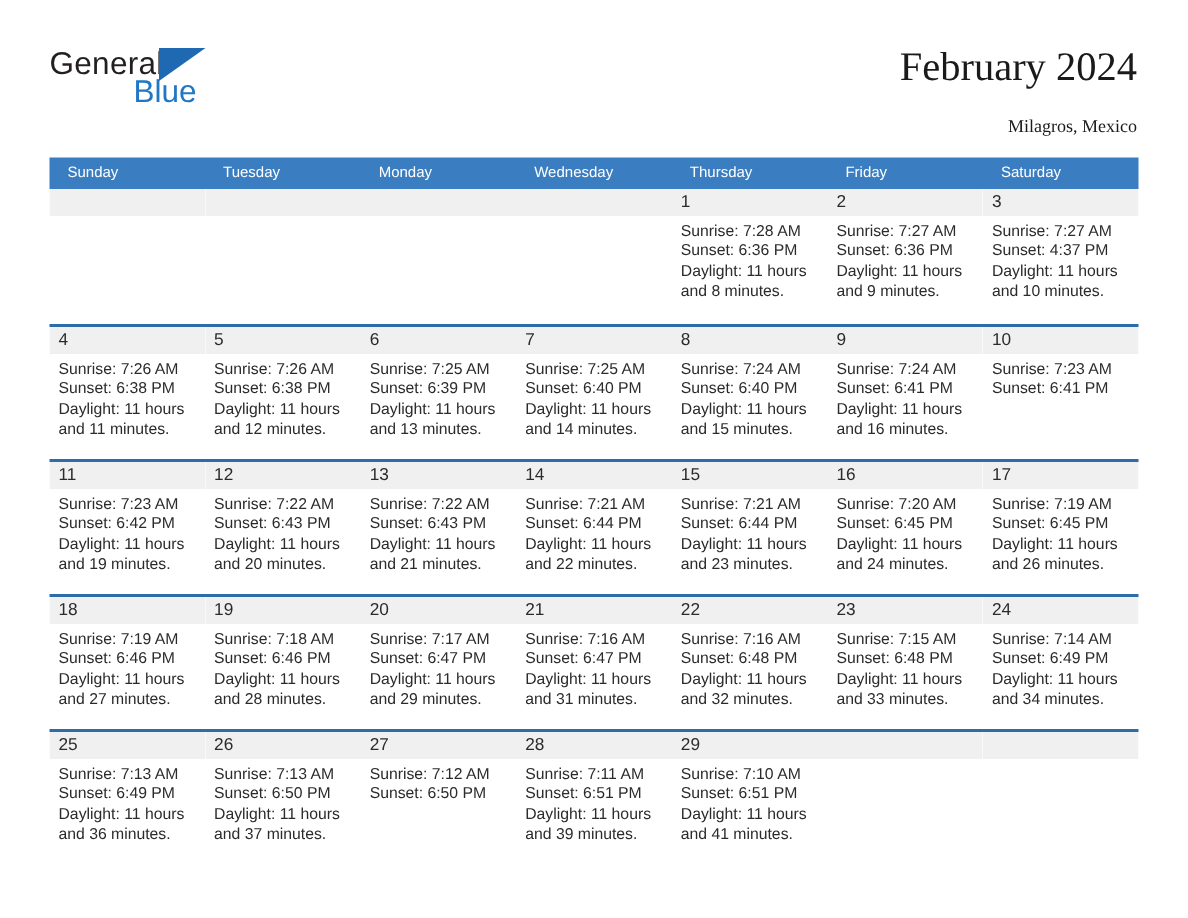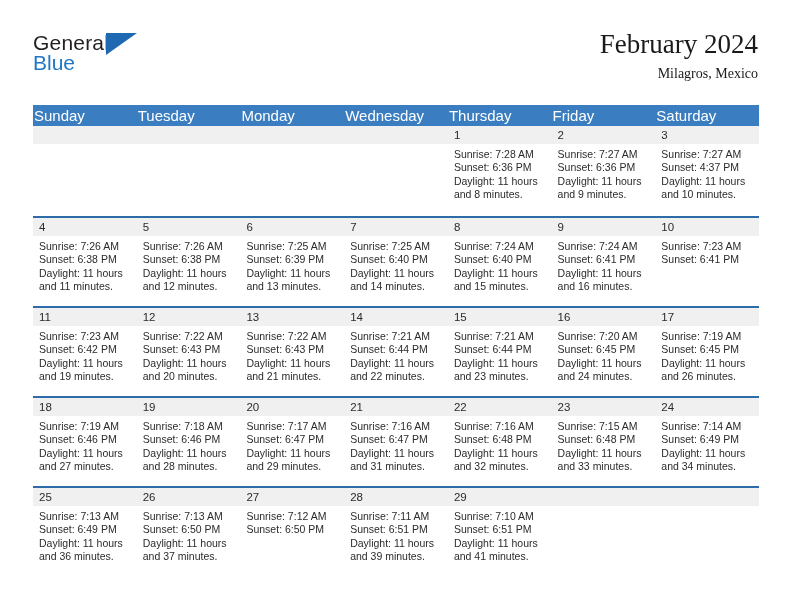--- a/index.html
+++ b/index.html
@@ -52,65 +52,66 @@
     height: 0;
     border-left: 31px solid #1f69b3;
     border-bottom: 22px solid transparent;
     vertical-align: -5px;
     margin-left: -3px;
   }
   .logo-blue {
     font-size: 21px;
     color: #2077c4;
     line-height: 21px;
+    margin-left: 56px;
     display: block;
     margin-top: -3px;
   }
 
   .title-block {
     position: absolute;
     right: 0;
     top: 0;
     text-align: right;
     font-family: Liberation Serif, serif;
   }
   .cal-title {
     font-size: 27px;
     color: #1a1a1a;
     line-height: 32px;
     font-weight: normal;
     white-space: nowrap;
   }
   .cal-subtitle {
-    font-size: 14px;
+    font-size: 12px;
     color: #1a1a1a;
     line-height: 20px;
-    margin-top: 4px;
+    margin-top: 14px;
     white-space: nowrap;
   }
 
   
   .calendar {
     position: absolute;
     left: 33px;
     top: 105px;
     width: 726px;
   }
 
   .weekdays {
     display: flex;
     background: #3a7dc0;
     height: 21px;
   }
   .weekday {
     flex: 1 1 0;
     color: #ffffff;
-    font-size: 15px;
+    font-size: 10px;
     line-height: 21px;
-    padding-left: 1px;
+    padding-left: 12px;
     box-sizing: border-box;
     white-space: nowrap;
   }
 
   .week {
     display: flex;
     height: 90px;
     border-top: 2px solid #2d6ca8;
     box-sizing: border-box;
   }

